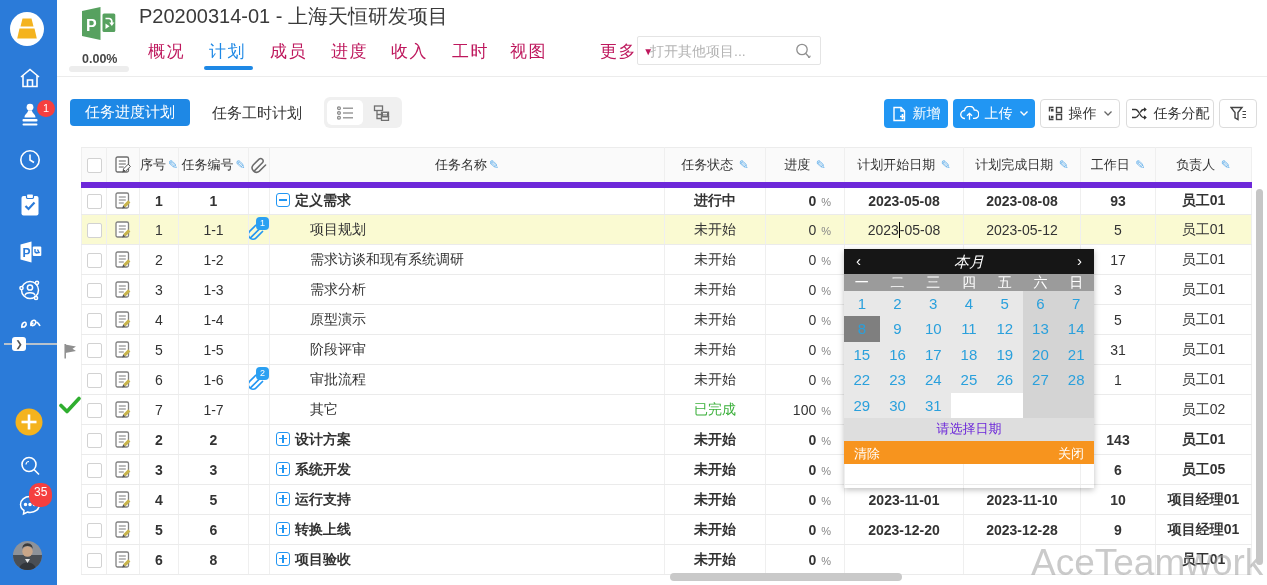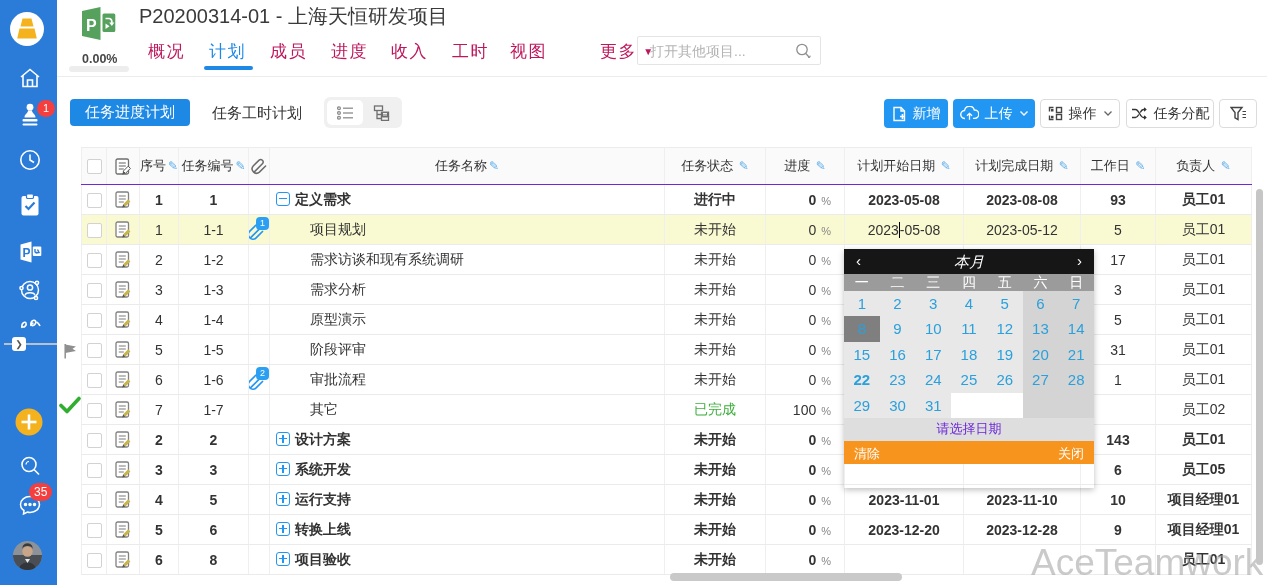--- a/index.html
+++ b/index.html
@@ -22,21 +22,21 @@
 
 .btn { position:absolute; top:99px; height:29px; border-radius:4px; font-size:14px; display:flex; align-items:center; justify-content:center; gap:6px; }
 .btn.blue { background:#2196f3; color:#fff; border:none; }
 .btn.white { background:#fff; color:#333; border:1px solid #dcdcdc; }
 #btnplan { position:absolute; left:70px; top:99px; width:120px; height:27px; background:#1e88e5; border-radius:4px; color:#fff; font-size:15px; display:flex; align-items:center; justify-content:center; }
 #btnhour { position:absolute; left:212px; top:104px; font-size:15px; color:#333; }
 #seg { position:absolute; left:324px; top:97px; width:78px; height:31px; background:#f0f0f0; border-radius:6px; }
 #seg .on { position:absolute; left:3px; top:3px; width:36px; height:25px; background:#fff; border-radius:5px; }
 
 #tbl { position:absolute; left:81px; top:147px; border-left:1px solid #efefef; border-collapse:collapse; table-layout:fixed; width:1170px; font-size:14px; }
-#tbl th { border-top:1px solid #ececec; height:37px; background:#fafafa; font-weight:400; font-size:13px; color:#333; border-bottom:1px solid #6d28d9; border-right:1px solid #efefef; white-space:nowrap; overflow:hidden;margin-left:6px; }
+#tbl th { border-top:1px solid #ececec; height:37px; background:#fafafa; font-weight:400; font-size:13px; color:#333; border-bottom:6px solid #6d28d9; border-right:1px solid #efefef; white-space:nowrap; overflow:hidden;margin-left:6px; }
 #tbl td { height:30px; border-bottom:1px solid #ebebeb; border-right:1px solid #efefef; text-align:center; white-space:nowrap; overflow:hidden; padding:0; }
 #tbl tr.y td { background:#fafad2; }
 #tbl td.name { text-align:left; padding-left:40px; }
 #tbl td.pname { text-align:left; padding-left:6px; font-weight:700; }
 #tbl tr.b td { font-weight:700; }
 #tbl td.pct { text-align:right; padding-right:13px; }
 .pcts { font-size:11px; color:#888; font-weight:400; margin-left:5px; }
 .done { color:#3cb03c; }
 .edit { color:#5aabea; font-size:12px; margin-left:2px; }
 .cb { display:inline-block; width:15px; height:15px; border:1px solid #d2d2d2; border-radius:2px; background:#fff; vertical-align:middle; }
@@ -135,21 +135,21 @@
       <circle cx="11" cy="10.5" r="7"></circle>
       <path d="M16,15.5 L21,20.5"></path>
       <path d="M8,10.5 a3,3 0 0 1 3,-3" stroke-width="1.2"></path>
     </svg>
   <svg class="abs sbicon" style="top:492px;" viewBox="0 0 24 24" fill="none" stroke="#fff" stroke-width="1.5">
       <path d="M12,4.5 C6.5,4.5 2.5,8 2.5,12.5 C2.5,15 4,17.2 6,18.5 L5.5,22 L9.5,20 C10.3,20.3 11.1,20.5 12,20.5 C17.5,20.5 21.5,17 21.5,12.5 C21.5,8 17.5,4.5 12,4.5 Z"></path>
       <circle cx="7.5" cy="12.5" r="1" fill="#fff"></circle>
       <circle cx="12" cy="12.5" r="1" fill="#fff"></circle>
       <circle cx="16.5" cy="12.5" r="1" fill="#fff"></circle>
     </svg>
-  <div class="abs" style="left:29px;top:483px;min-width:14px;padding:0 5px;height:18px;border-radius:10px;background:#f53f3f;color:#fff;font-size:12px;text-align:center;line-height:19px;">35</div>
+  <div class="abs" style="left:29px;top:483px;min-width:14px;padding:0 5px;height:24px;border-radius:10px;background:#f53f3f;color:#fff;font-size:12px;text-align:center;line-height:19px;">35</div>
   <svg class="abs" style="left:13px;top:541px;" width="29" height="29">
       <defs>
         <clipPath id="av">
           <circle cx="14.5" cy="14.5" r="14.5"></circle>
         </clipPath>
       </defs>
       <g clip-path="url(#av)">
         <rect width="29" height="29" fill="#8d9299"></rect>
         <rect y="14" width="29" height="15" fill="#4a4f55"></rect>
         <circle cx="14.5" cy="10.5" r="5.2" fill="#c9a689"></circle>
@@ -526,21 +526,21 @@
       <span class="cell" style="left:142.9px;top:25.4px;">12</span>
       <span class="cell" style="left:178.6px;top:25.4px;">13</span>
       <span class="cell" style="left:214.3px;top:25.4px;">14</span>
       <span class="cell" style="left:0.0px;top:50.8px;">15</span>
       <span class="cell" style="left:35.7px;top:50.8px;">16</span>
       <span class="cell" style="left:71.4px;top:50.8px;">17</span>
       <span class="cell" style="left:107.1px;top:50.8px;">18</span>
       <span class="cell" style="left:142.9px;top:50.8px;">19</span>
       <span class="cell" style="left:178.6px;top:50.8px;">20</span>
       <span class="cell" style="left:214.3px;top:50.8px;">21</span>
-      <span class="cell" style="left:0.0px;top:76.2px;font-weight:bold;">22</span>
+      <span class="cell" style="left:0.0px;top:76.2px;">22</span>
       <span class="cell" style="left:35.7px;top:76.2px;">23</span>
       <span class="cell" style="left:71.4px;top:76.2px;">24</span>
       <span class="cell" style="left:107.1px;top:76.2px;">25</span>
       <span class="cell" style="left:142.9px;top:76.2px;">26</span>
       <span class="cell" style="left:178.6px;top:76.2px;">27</span>
       <span class="cell" style="left:214.3px;top:76.2px;">28</span>
       <span class="cell" style="left:0.0px;top:101.6px;">29</span>
       <span class="cell" style="left:35.7px;top:101.6px;">30</span>
       <span class="cell" style="left:71.4px;top:101.6px;">31</span>
       <span class="cell blank" style="left:107.1px;top:101.6px;"></span>

